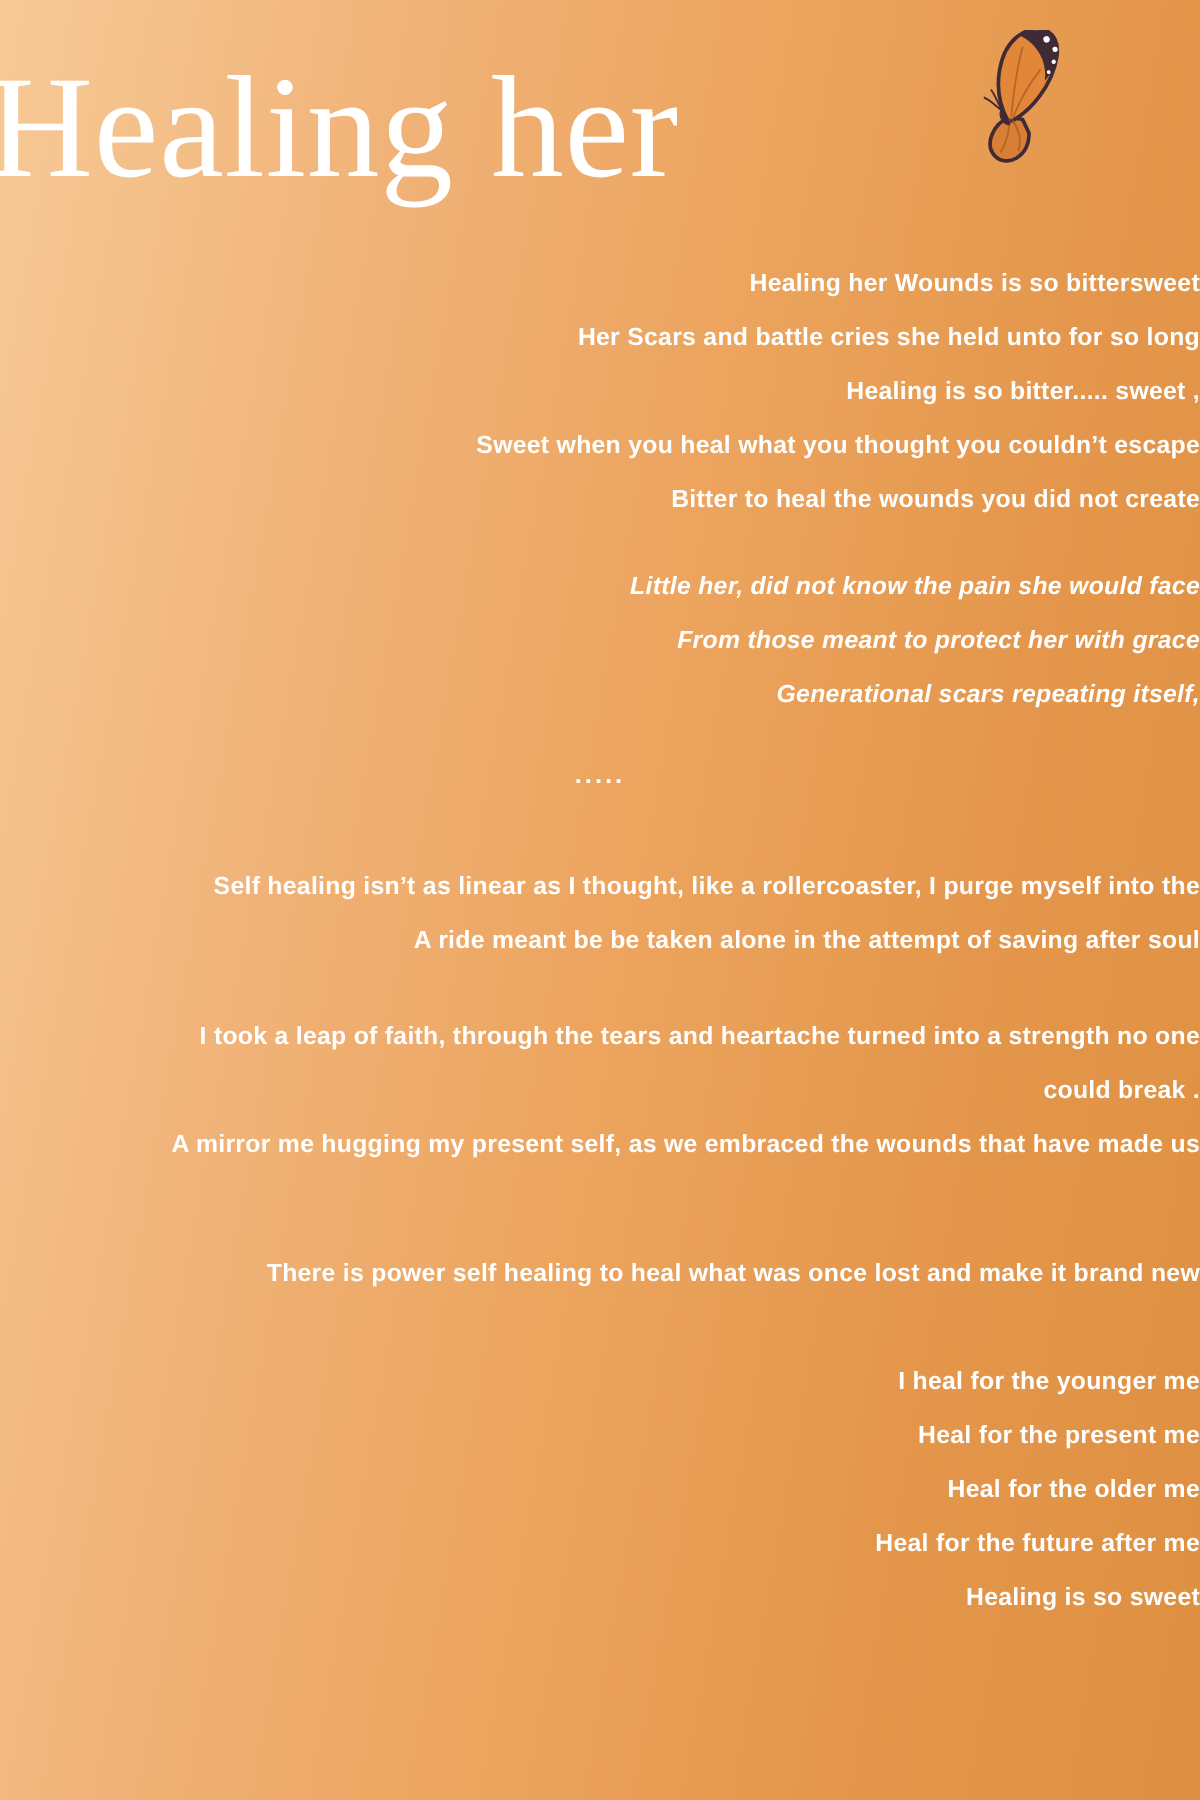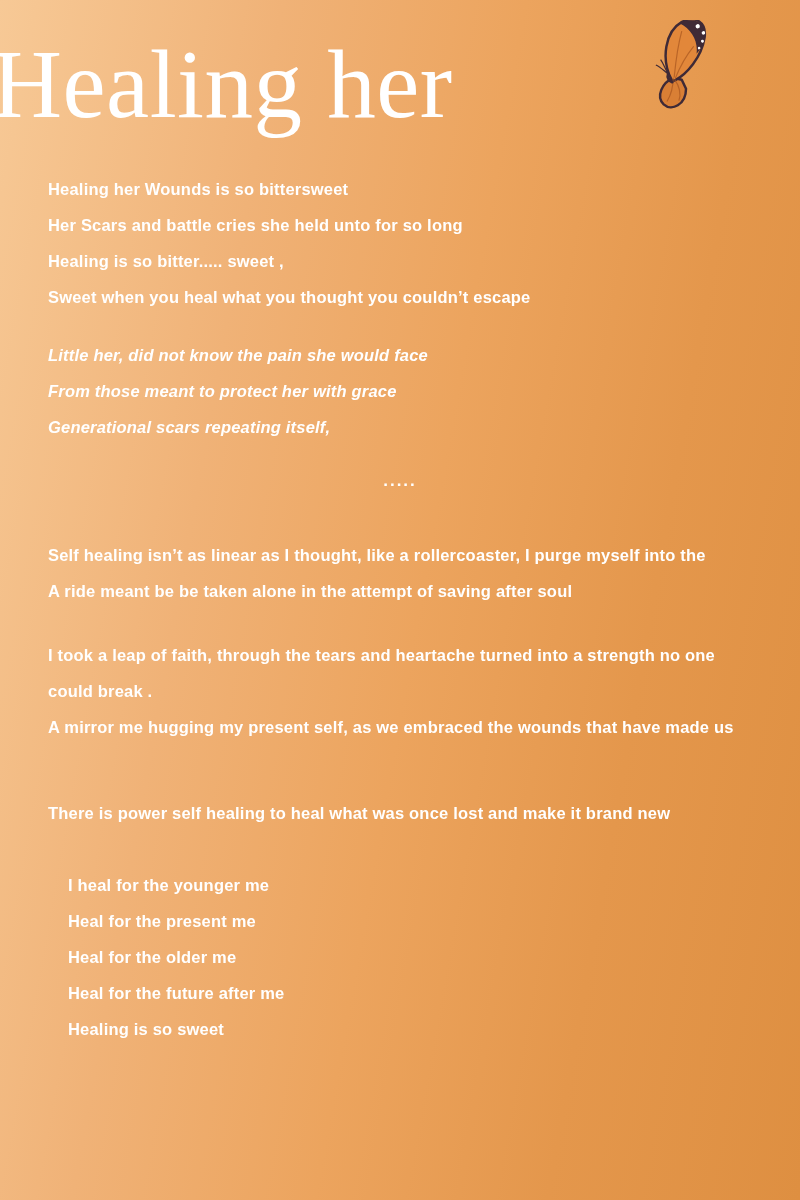--- a/index.html
+++ b/index.html
@@ -32,21 +32,21 @@
   .butterfly {
     position: absolute;
     left: 628px;
     top: -16px;
     width: 98px;
     height: 98px;
     pointer-events: none;
   }
 
   .stanza {
-    text-align: left;
+    text-align: right;
     font-weight: 700;
     font-size: 16.5px;
     line-height: 36px;
     letter-spacing: 0.2px;
     padding-left: 48px;
   }
   .line { white-space: nowrap; }
 
   .stanza-1 { margin-top: 22px; font-style: italic; }
   .divider  { margin-top: 18px; text-align: center; font-weight: 700; font-size: 17px; line-height: 36px; letter-spacing: 2px; }
@@ -76,20 +76,21 @@
       </g>
     </svg>
   </span>
 </div>
 
 <div class="stanza stanza-0">
   <div class="line">Healing her Wounds is so bittersweet</div>
   <div class="line">Her Scars and battle cries she held unto for so long</div>
   <div class="line">Healing is so bitter..... sweet ,</div>
   <div class="line">Sweet when you heal what you thought you couldn’t escape</div>
+  <div class="line">Bitter to heal the wounds you did not create</div>
 </div>
 
 <div class="stanza stanza-1">
   <div class="line">Little her, did not know the pain she would face</div>
   <div class="line">From those meant to protect her with grace</div>
   <div class="line">Generational scars repeating itself,</div>
 </div>
 
 <div class="divider">.....</div>
 

